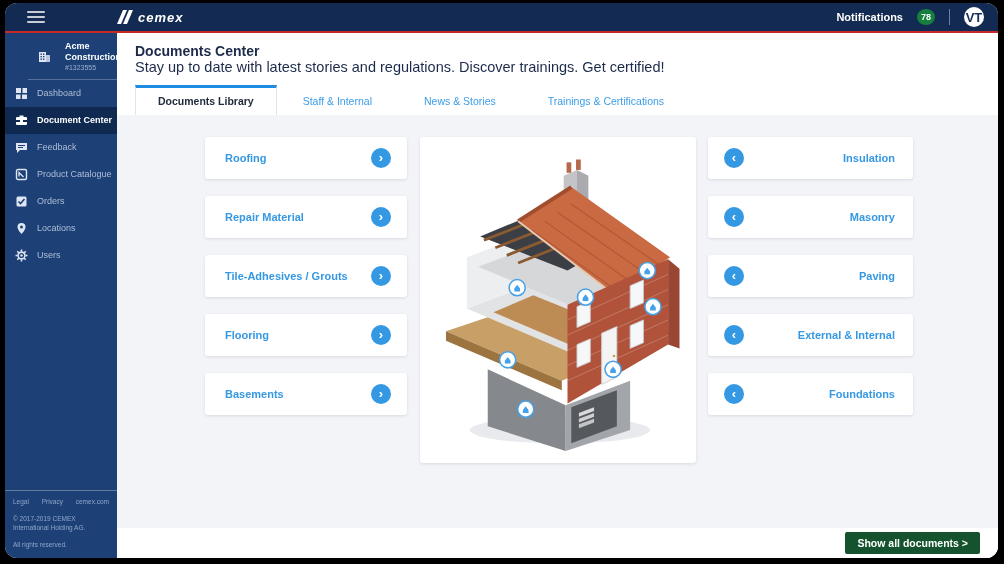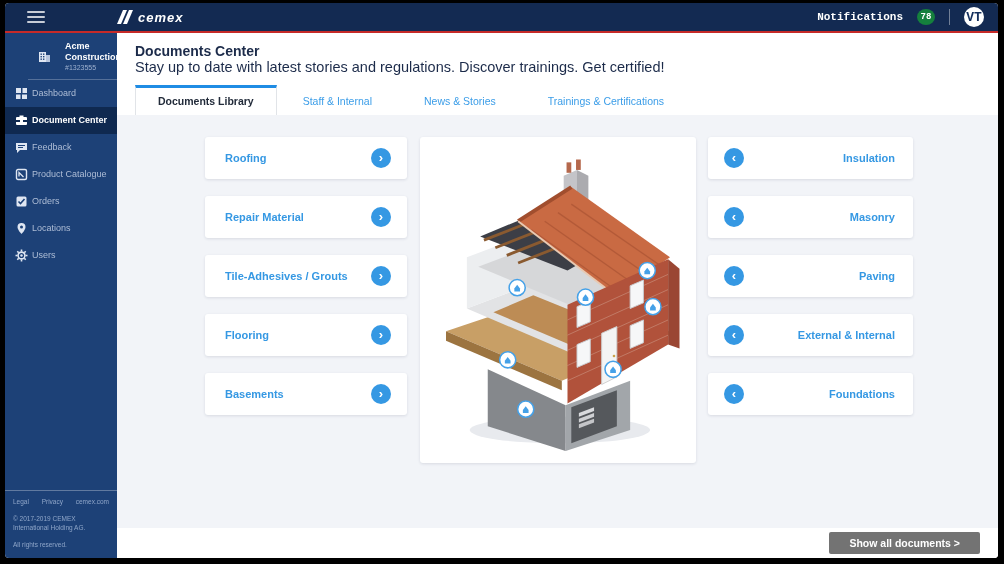--- a/index.html
+++ b/index.html
@@ -1,44 +1,44 @@
 <!DOCTYPE html>
 <html><head>
 <meta charset="utf-8">
 <style>
   * { margin:0; padding:0; box-sizing:border-box; }
   body { font-family:"Liberation Sans", sans-serif; background:#000; }
   .screen { position:relative; width:1004px; height:564px; background:#000; border-radius:10px; overflow:hidden; }
-  .app { position:absolute; left:5px; top:3px; right:6px; bottom:6px; border-radius:4px; overflow:hidden;
+  .app { position:absolute; left:5px; top:3px; right:6px; bottom:6px; border-radius:12px; overflow:hidden;
          display:flex; flex-direction:column; background:#fff; }
 
   
   .topbar { height:28px; background:#132a52; display:flex; align-items:center; flex:0 0 auto; }
   .hamburger { width:18px; height:12px; margin-left:22px; display:flex; flex-direction:column; justify-content:space-between; cursor:pointer; }
   .hamburger span { height:2px; background:#c7ccd6; border-radius:1px; }
   .brand { display:flex; align-items:center; margin-left:66px; gap:3px; }
   .brand-text { color:#fff; font-weight:bold; font-style:italic; font-size:13px; letter-spacing:1px; }
-  .topbar-right { margin-left:auto; display:flex; align-items:center; gap:14px; margin-right:14px;font-family:Liberation Mono, monospace; }
+  .topbar-right { margin-left:auto; display:flex; align-items:center; gap:14px; margin-right:14px; }
   .notif-label { color:#fff; font-size:11px; font-weight:bold; }
   .notif-badge { width:18px; height:16px; border-radius:50%; background:#15803d; color:#fff; font-size:9px; font-weight:bold;
                  display:flex; align-items:center; justify-content:center; }
   .top-divider { width:1px; height:16px; background:rgba(255,255,255,.4); }
   .avatar { width:20px; height:20px; border-radius:50%; background:#fff; color:#15305e; font-size:13px; font-weight:bold;
             display:flex; align-items:center; justify-content:center; }
   .redline { height:2px; background:#c62a28; flex:0 0 auto; }
 
   
   .bodyrow { flex:1; display:flex; min-height:0; }
 
   
   .sidebar { width:112px; background:#1d4177; display:flex; flex-direction:column; color:#aebdd6; flex:0 0 auto; }
   .account { display:flex; align-items:center; gap:14px; padding:8px 17px 8px 10px; border-bottom:1px solid rgba(255,255,255,.25); cursor:pointer;margin-left:23px; }
   .account-name { color:#fff; font-size:9px; font-weight:bold; line-height:1.2; }
   .account-num { color:#9db0cf; font-size:7px; margin-top:1px; }
-  .nav-item { display:flex; align-items:center; gap:4px; height:27px; padding-left:10px; font-size:9px; cursor:pointer; }
+  .nav-item { display:flex; align-items:center; gap:9px; height:27px; padding-left:10px; font-size:9px; cursor:pointer; }
   .nav-item.active { background:#0f2950; color:#fff; font-weight:bold; }
   .nav-item svg, .account svg { flex:0 0 auto; }
   .side-footer { margin-top:auto; border-top:1px solid rgba(255,255,255,.3); padding:7px 8px 10px 8px; font-size:6.5px; color:#8fa6c9; }
   .side-links { display:flex; justify-content:space-between; }
   .side-links span { cursor:pointer; }
   .side-copy { margin-top:9px; line-height:1.5; }
   .side-rights { margin-top:8px; }
 
   
   .main { flex:1; display:flex; flex-direction:column; background:#fff; min-width:0; }
@@ -60,22 +60,22 @@
   .cat-card.left .chev { margin-left:auto; margin-right:16px; }
   .cat-card.right .chev { margin-left:16px; }
   .cat-card.right .cat-label { margin-left:auto; margin-right:18px; }
   .chev { width:20px; height:20px; border-radius:50%; background:#3598e3; color:#fff; display:flex; align-items:center;
           justify-content:center; font-size:13px; font-weight:bold; line-height:1; padding-bottom:1px; }
 
   .img-card { width:276px; height:326px; margin-left:13px; background:#fff; border-radius:3px;
               box-shadow:0 1px 3px rgba(30,40,70,.12); flex:0 0 auto; display:flex; align-items:center; justify-content:center; }
 
   .bottom-strip { height:30px; background:#fff; flex:0 0 auto; display:flex; align-items:center; justify-content:flex-end; }
-  .show-all-btn { background:#737373; color:#fff; border:none; font-family:inherit; font-size:10.5px; font-weight:bold;
-                  padding:5px 20px; margin-right:18px; border-radius:2px; cursor:pointer; }
+  .show-all-btn { background:#14532d; color:#fff; border:none; font-family:inherit; font-size:10.5px; font-weight:bold;
+                  padding:5px 12px; margin-right:18px; border-radius:2px; cursor:pointer; }
 </style>
 </head>
 <body>
 
 <div class="screen">
 <div class="app">
 
   <div class="topbar">
     <div class="hamburger">
           <span></span>

